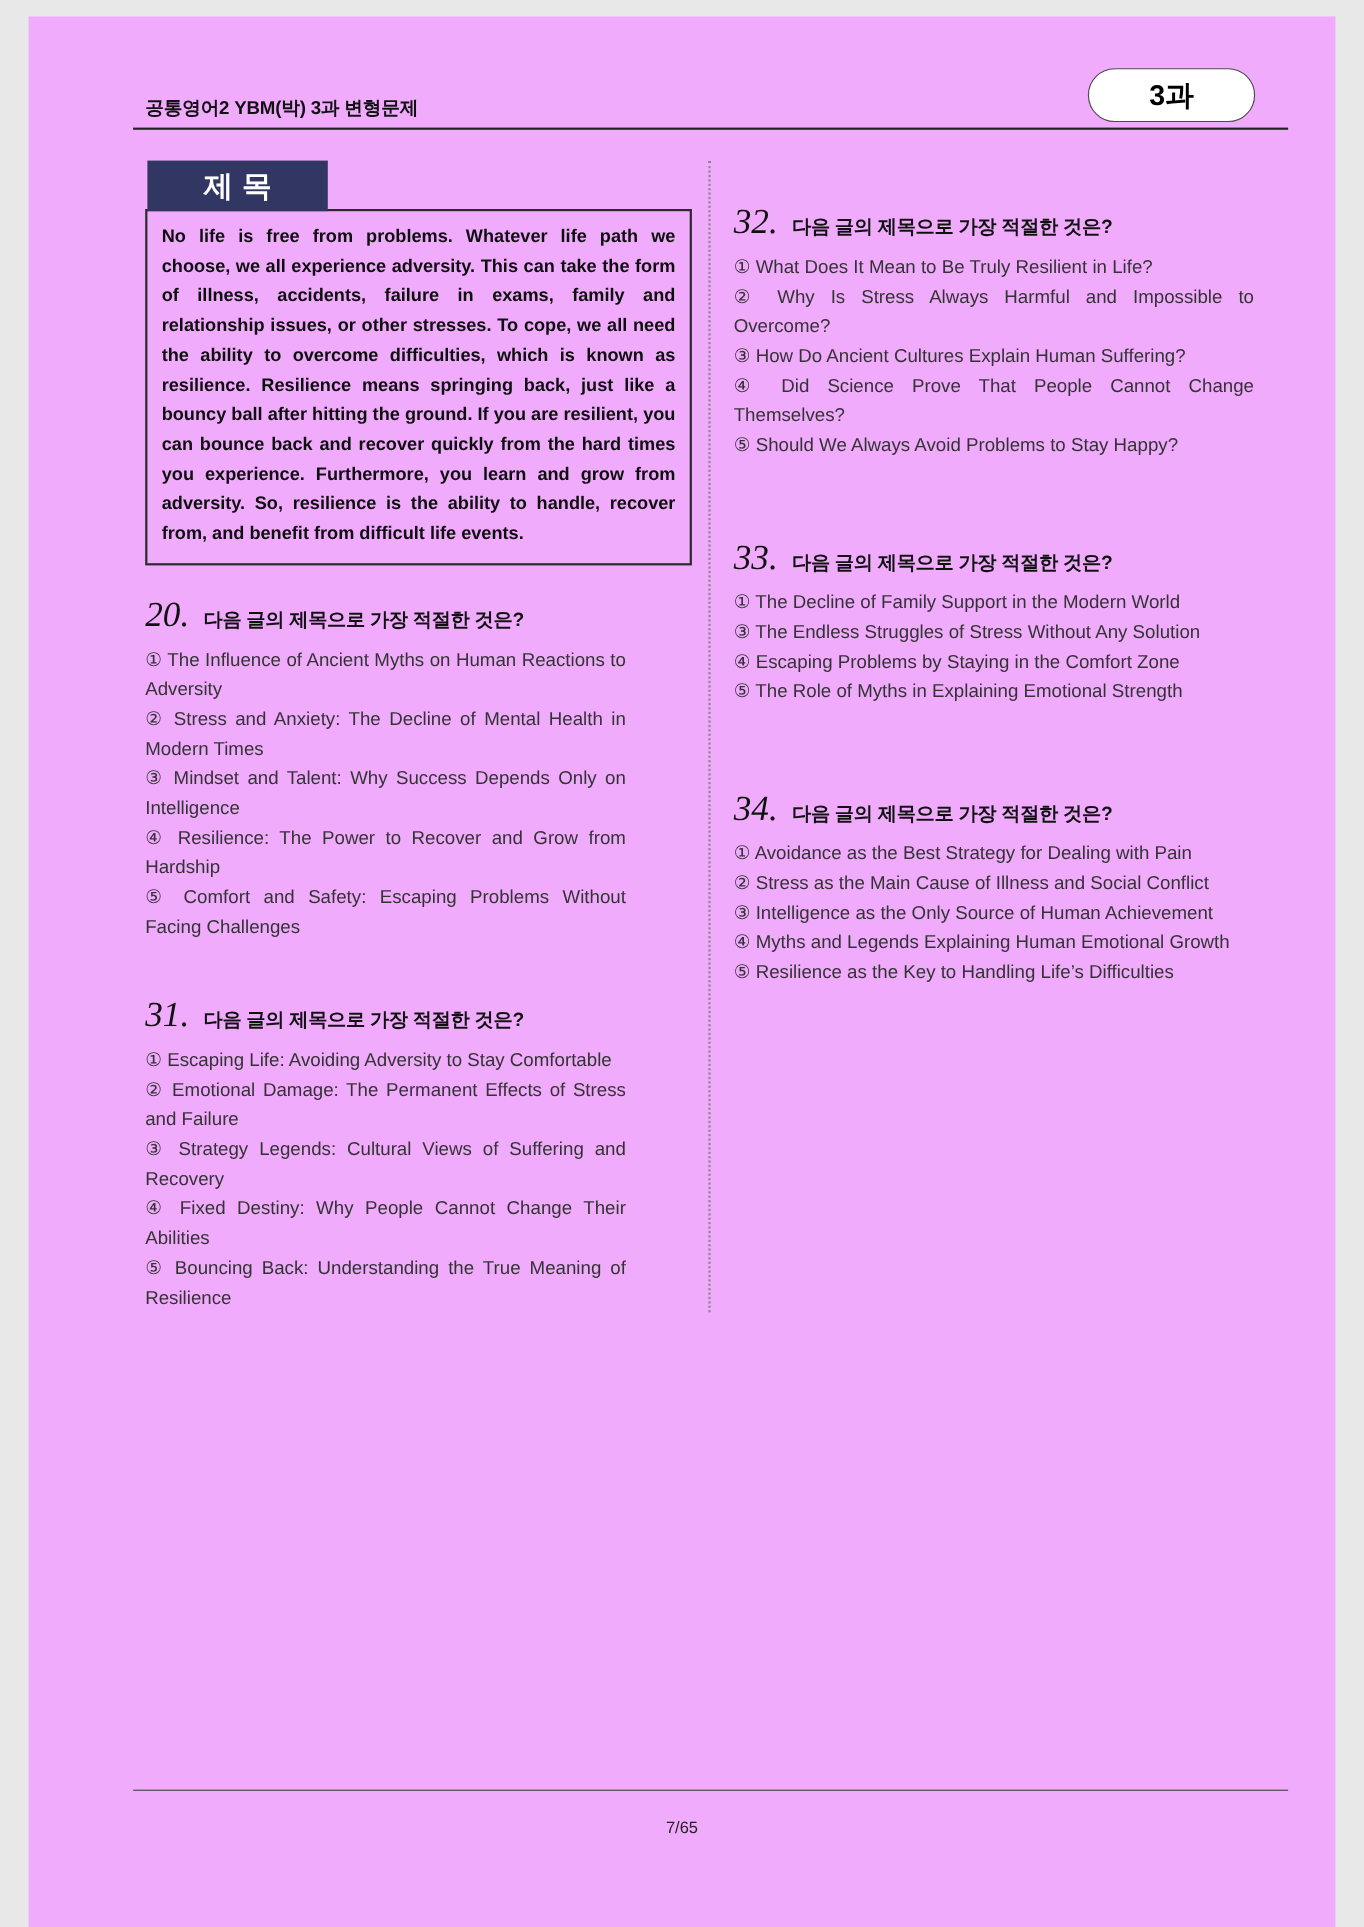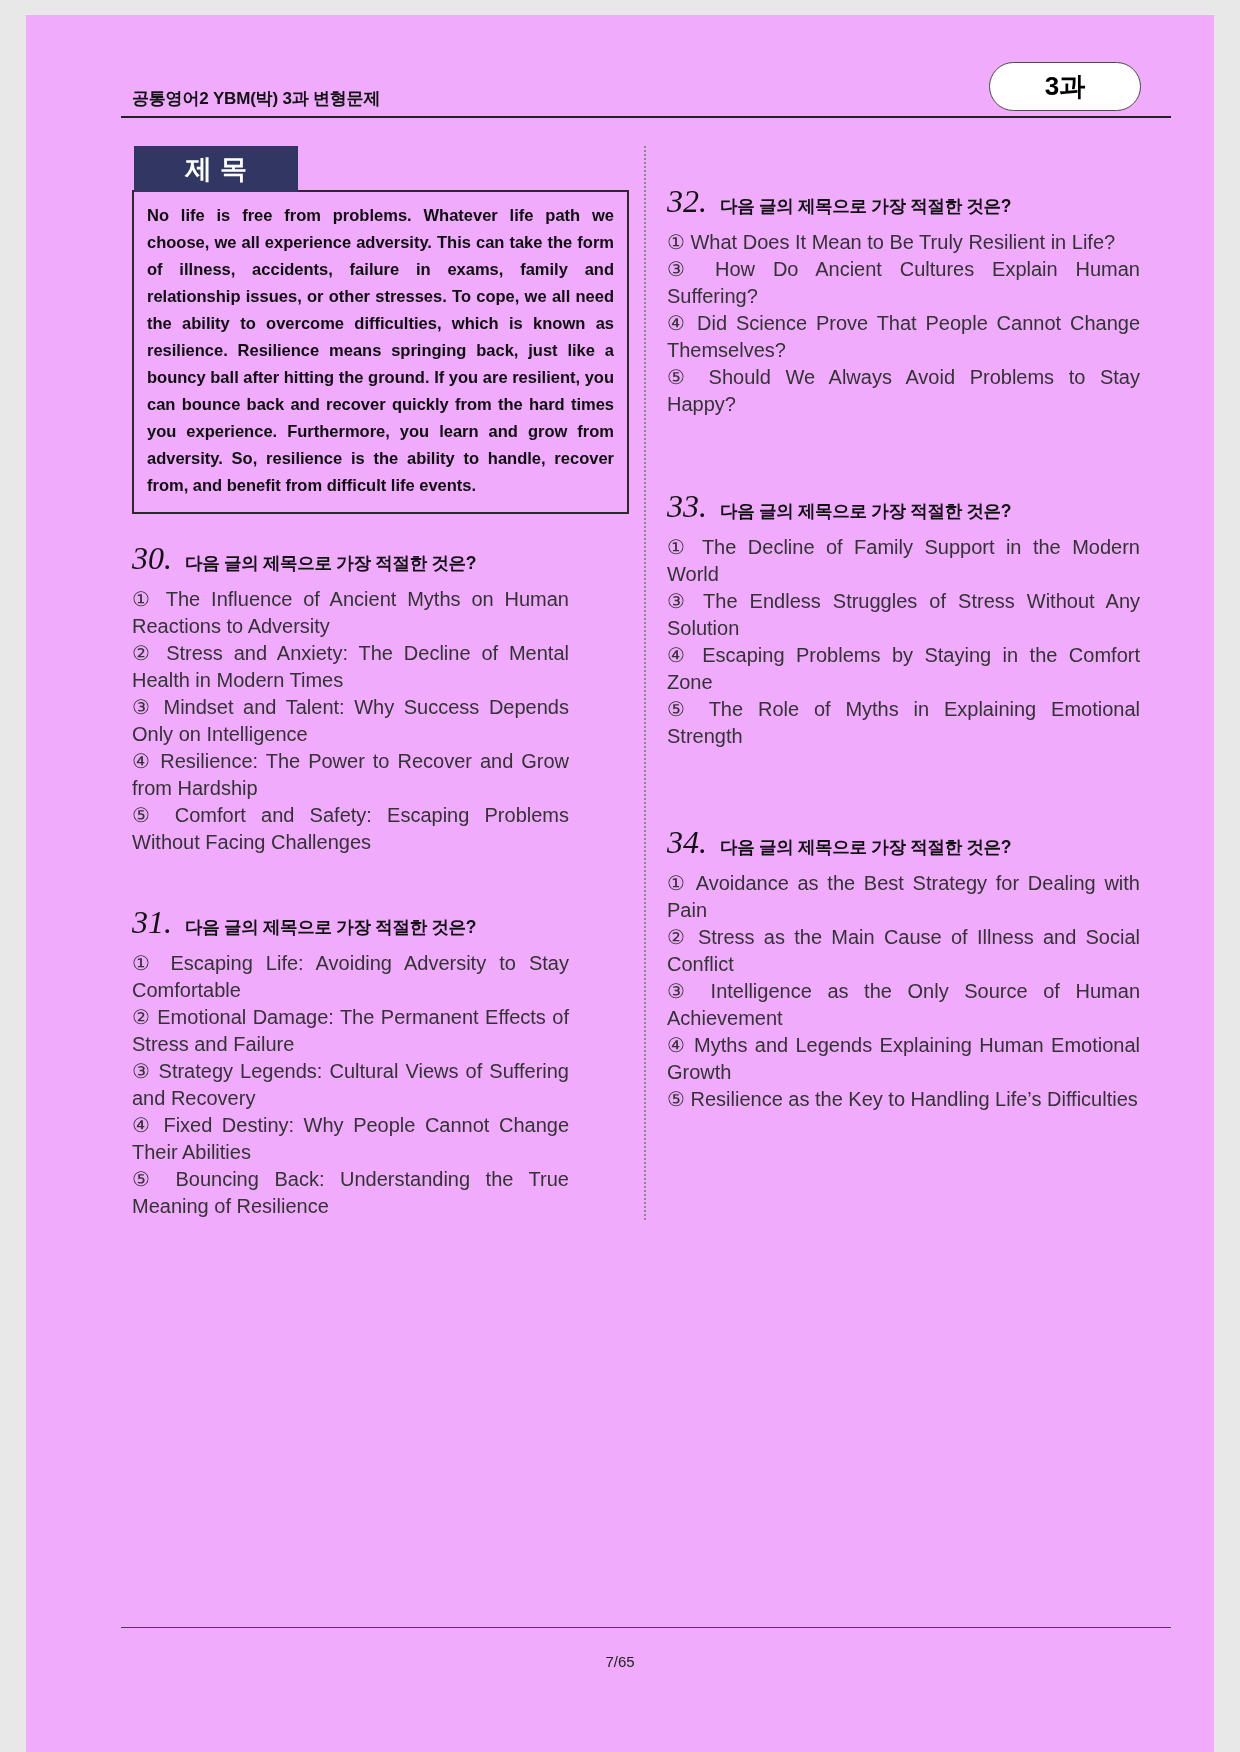--- a/index.html
+++ b/index.html
@@ -109,21 +109,21 @@
     flex: 0 0 auto;
   }
   .q-prompt {
     font-size: 17.5px;
     font-weight: bold;
     color: #111;
     letter-spacing: -0.3px;
   }
   .option {
     margin: 0;
-    font-size: 20px;
+    font-size: 17px;
     line-height: 27px;
     text-align: justify;
     color: #333;
   }
 
   
   .footer-rule {
     position: absolute;
     top: 1612px; left: 95px;
     width: 1050px; height: 0;
@@ -153,21 +153,21 @@
 
     <section class="col-left">
 
       <div>
         <div class="passage-label">제목</div>
         <div class="passage-box">No life is free from problems. Whatever life path we choose, we all experience adversity. This can take the form of illness, accidents, failure in exams, family and relationship issues, or other stresses. To cope, we all need the ability to overcome difficulties, which is known as resilience. Resilience means springing back, just like a bouncy ball after hitting the ground. If you are resilient, you can bounce back and recover quickly from the hard times you experience. Furthermore, you learn and grow from adversity. So, resilience is the ability to handle, recover from, and benefit from difficult life events.</div>
       </div>
 
       <article class="question first">
         <div class="q-head">
-          <span class="q-num">30.</span>
+          <span class="q-num">20.</span>
           <span class="q-prompt">다음 글의 제목으로 가장 적절한 것은?</span>
         </div>
         <p class="option">① The Influence of Ancient Myths on Human Reactions to Adversity</p>
         <p class="option">② Stress and Anxiety: The Decline of Mental Health in Modern Times</p>
         <p class="option">③ Mindset and Talent: Why Success Depends Only on Intelligence</p>
         <p class="option">④ Resilience: The Power to Recover and Grow from Hardship</p>
         <p class="option">⑤ Comfort and Safety: Escaping Problems Without Facing Challenges</p>
       </article>
 
       <article class="question">
@@ -185,20 +185,21 @@
     </section>
 
     <section class="col-right">
 
       <article class="question first">
         <div class="q-head">
           <span class="q-num">32.</span>
           <span class="q-prompt">다음 글의 제목으로 가장 적절한 것은?</span>
         </div>
         <p class="option">① What Does It Mean to Be Truly Resilient in Life?</p>
+        <p class="option">② Why Is Stress Always Harmful and Impossible to Overcome?</p>
         <p class="option">③ How Do Ancient Cultures Explain Human Suffering?</p>
         <p class="option">④ Did Science Prove That People Cannot Change Themselves?</p>
         <p class="option">⑤ Should We Always Avoid Problems to Stay Happy?</p>
       </article>
 
       <article class="question q-33">
         <div class="q-head">
           <span class="q-num">33.</span>
           <span class="q-prompt">다음 글의 제목으로 가장 적절한 것은?</span>
         </div>

